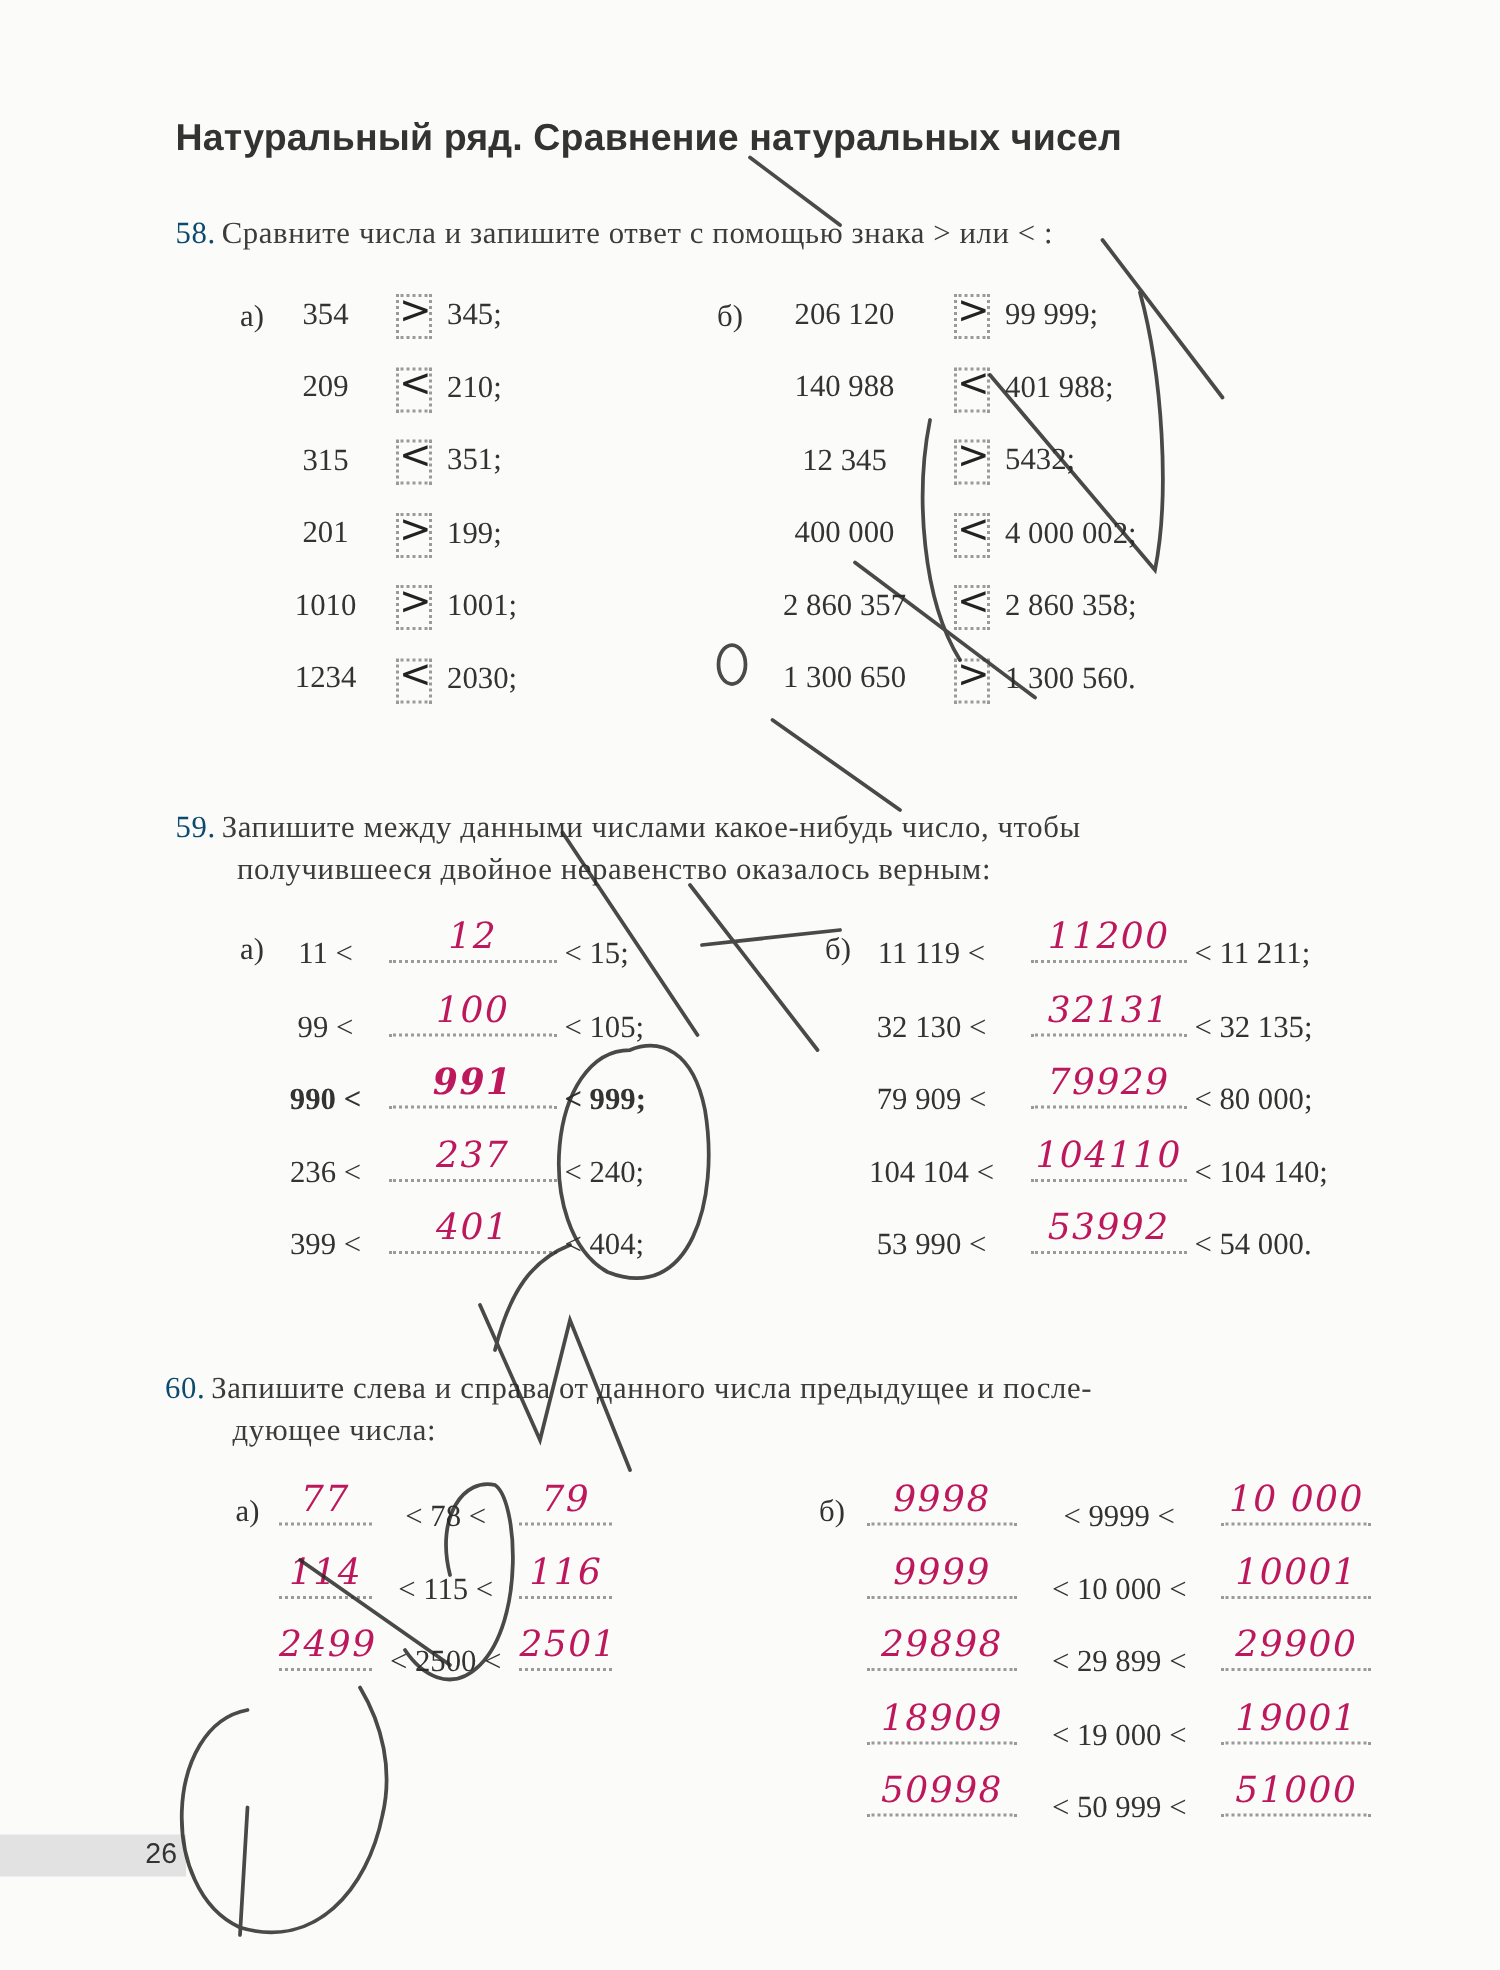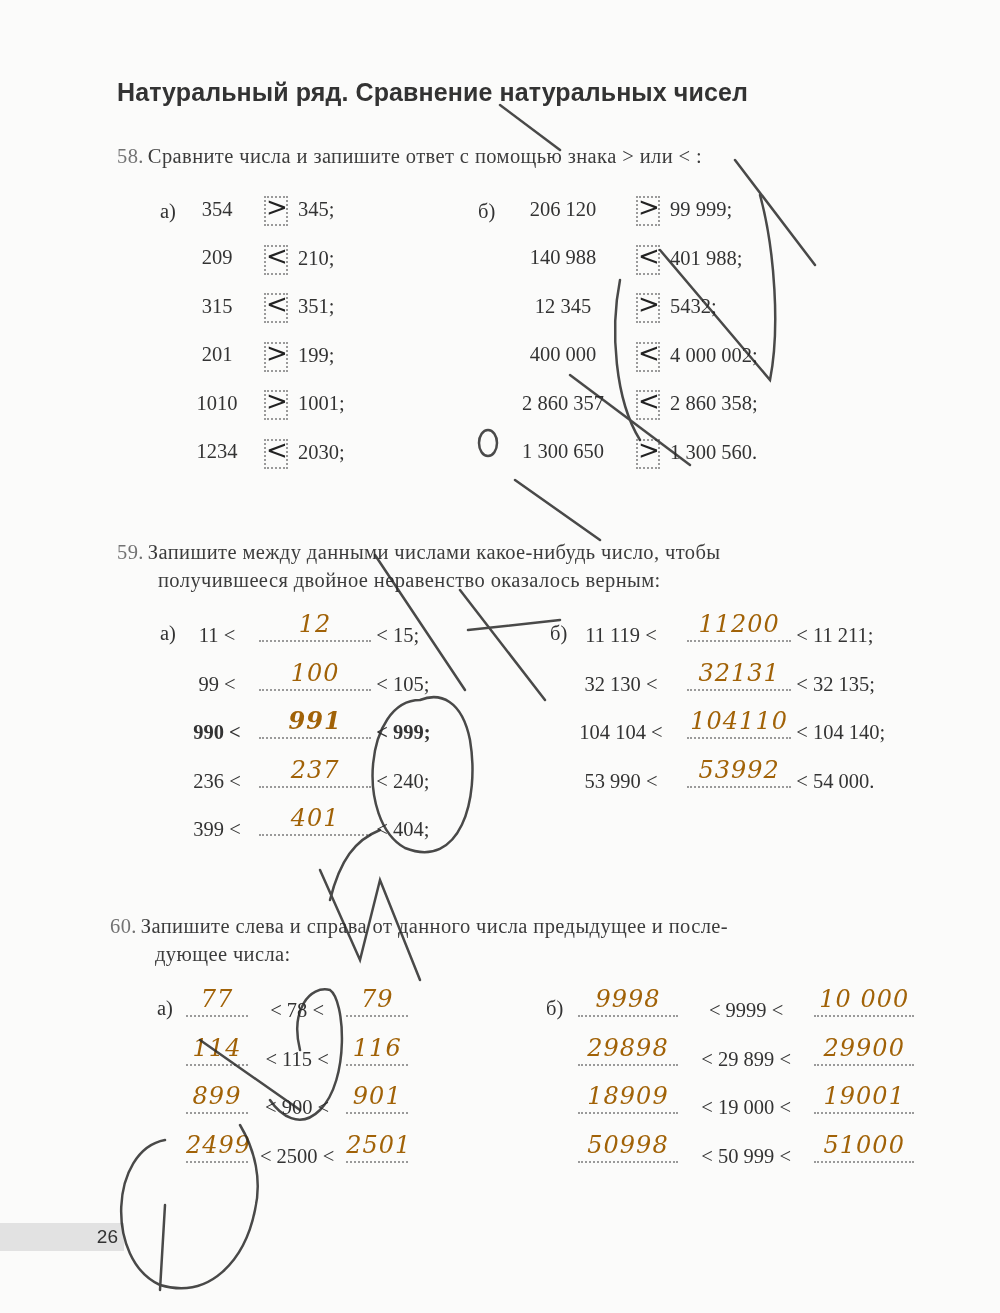--- a/index.html
+++ b/index.html
@@ -15,41 +15,41 @@
     .title {
       left: 117px; top: 78px;
       font-family: "Liberation Sans", "DejaVu Sans", sans-serif;
       font-weight: bold; font-size: 25px; color: #333; letter-spacing: 0.1px;
     }
     .task {
       font-size: 20.5px; line-height: 28px; color: #3c3c3c;
       font-family: "Liberation Serif", "DejaVu Serif", serif;
       letter-spacing: 0.4px;
     }
-    .task .num { color: #737373; margin-right: 4px; text-align: center; }
+    .task .num { color: #0c4a6e; margin-right: 4px; text-align: center; }
     .row { font-size: 20.5px; font-family: "Liberation Serif", serif; color: #333; white-space: nowrap; }
     .lbl { font-size: 20.5px; font-family: "Liberation Serif", serif; color: #333; }
     .box {
       display: inline-block; width: 24px; height: 30px;
       border: 2px dotted #9a9a9a; vertical-align: middle; position: relative;
       margin: 0 10px; box-sizing: border-box;
     }
     .box span {
       position: absolute; left: 0; right: 0; top: -6px; text-align: center;
       font-family: "DejaVu Sans", sans-serif; font-size: 26px; color: #222;
       font-style: italic;
     }
     .r { text-align: center; display: inline-block; }
     .dots {
       display: inline-block; border-bottom: 2px dotted #9a9a9a; position: relative;
       height: 20px; vertical-align: baseline;
     }
     .hand {
       position: absolute; left: 0; right: 0; bottom: 2px; text-align: center;
-      font-family: "DejaVu Serif", serif; font-style: italic; font-size: 24px; color: #a16207;
+      font-family: "DejaVu Serif", serif; font-style: italic; font-size: 24px; color: #be185d;
       letter-spacing: 1px;
     }
     .pagenum {
       left: 0; top: 1223px; width: 124px; height: 28px;
       background: #e2e2e2;
       font-family: "Liberation Sans", sans-serif; font-size: 19px; color: #333;
       text-align: right; box-sizing: border-box; padding-right: 6px; line-height: 28px;
     }
     svg.scribble { position: absolute; left: 0; top: 0; pointer-events: none; }
   </style>
@@ -96,41 +96,42 @@
   <div class="row" style="height:48.5px;"><span class="r" style="width:74px">11 &lt;</span> <span class="dots" style="width:112px"><span class="hand">12</span></span> <span>&lt; 15;</span></div>
   <div class="row" style="height:48.5px;"><span class="r" style="width:74px">99 &lt;</span> <span class="dots" style="width:112px"><span class="hand">100</span></span> <span>&lt; 105;</span></div>
   <div class="row" style="height:48.5px;font-weight:bold;"><span class="r" style="width:74px">990 &lt;</span> <span class="dots" style="width:112px"><span class="hand">991</span></span> <span>&lt; 999;</span></div>
   <div class="row" style="height:48.5px;"><span class="r" style="width:74px">236 &lt;</span> <span class="dots" style="width:112px"><span class="hand">237</span></span> <span>&lt; 240;</span></div>
   <div class="row" style="height:48.5px;"><span class="r" style="width:74px">399 &lt;</span> <span class="dots" style="width:112px"><span class="hand">401</span></span> <span>&lt; 404;</span></div>
 </div>
 
 <div class="abs" style="left:560px; top:620px;">
   <div class="row" style="height:48.5px;"><span class="r" style="width:122px">11 119 &lt;</span> <span class="dots" style="width:104px"><span class="hand">11200</span></span> <span>&lt; 11 211;</span></div>
   <div class="row" style="height:48.5px;"><span class="r" style="width:122px">32 130 &lt;</span> <span class="dots" style="width:104px"><span class="hand">32131</span></span> <span>&lt; 32 135;</span></div>
+  <div class="row" style="height:48.5px;"><span class="r" style="width:122px">79 909 &lt;</span> <span class="dots" style="width:104px"><span class="hand">79929</span></span> <span>&lt; 80 000;</span></div>
   <div class="row" style="height:48.5px;"><span class="r" style="width:122px">104 104 &lt;</span> <span class="dots" style="width:104px"><span class="hand">104110</span></span> <span>&lt; 104 140;</span></div>
   <div class="row" style="height:48.5px;"><span class="r" style="width:122px">53 990 &lt;</span> <span class="dots" style="width:104px"><span class="hand">53992</span></span> <span>&lt; 54 000.</span></div>
 </div>
 
 <div class="abs task" style="left:110px; top:912px; width:810px;">
   <div><span class="num">60.</span><span>Запишите слева и справа от данного числа предыдущее и после-</span></div>
   <div style="padding-left:45px;">дующее числа:</div>
 </div>
 
 <div class="abs lbl" style="left:157px; top:997px;">а)</div>
 <div class="abs lbl" style="left:546px; top:997px;">б)</div>
 
 <div class="abs" style="left:186px; top:995px;">
   <div class="row" style="height:48.5px;"><span class="dots" style="width:62px"><span class="hand">77</span></span> <span class="r" style="width:88px; text-align:center;">&lt; 78 &lt;</span> <span class="dots" style="width:62px"><span class="hand">79</span></span></div>
   <div class="row" style="height:48.5px;"><span class="dots" style="width:62px"><span class="hand">114</span></span> <span class="r" style="width:88px; text-align:center;">&lt; 115 &lt;</span> <span class="dots" style="width:62px"><span class="hand">116</span></span></div>
-  <div class="row" style="height:48.5px;"><span class="dots" style="width:62px"><span class="hand">899</span></span> <span class="r" style="width:88px; text-align:center;">&lt; 900 &lt;</span> <span class="dots" style="width:62px"><span class="hand">901</span></span></div>
   <div class="row" style="height:48.5px;"><span class="dots" style="width:62px"><span class="hand">2499</span></span> <span class="r" style="width:88px; text-align:center;">&lt; 2500 &lt;</span> <span class="dots" style="width:62px"><span class="hand">2501</span></span></div>
 </div>
 
 <div class="abs" style="left:578px; top:995px;">
   <div class="row" style="height:48.5px;"><span class="dots" style="width:100px"><span class="hand">9998</span></span> <span class="r" style="width:126px; text-align:center;">&lt; 9999 &lt;</span> <span class="dots" style="width:100px"><span class="hand">10 000</span></span></div>
+  <div class="row" style="height:48.5px;"><span class="dots" style="width:100px"><span class="hand">9999</span></span> <span class="r" style="width:126px; text-align:center;">&lt; 10 000 &lt;</span> <span class="dots" style="width:100px"><span class="hand">10001</span></span></div>
   <div class="row" style="height:48.5px;"><span class="dots" style="width:100px"><span class="hand">29898</span></span> <span class="r" style="width:126px; text-align:center;">&lt; 29 899 &lt;</span> <span class="dots" style="width:100px"><span class="hand">29900</span></span></div>
   <div class="row" style="height:48.5px;"><span class="dots" style="width:100px"><span class="hand">18909</span></span> <span class="r" style="width:126px; text-align:center;">&lt; 19 000 &lt;</span> <span class="dots" style="width:100px"><span class="hand">19001</span></span></div>
   <div class="row" style="height:48.5px;"><span class="dots" style="width:100px"><span class="hand">50998</span></span> <span class="r" style="width:126px; text-align:center;">&lt; 50 999 &lt;</span> <span class="dots" style="width:100px"><span class="hand">51000</span></span></div>
 </div>
 
 <div class="abs pagenum">26</div>
 
 <svg class="scribble" width="1000" height="1313" viewBox="0 0 1000 1313">
   <g fill="none" stroke="#2a2a2a" stroke-width="2.5" stroke-linecap="round" opacity="0.85">
 

